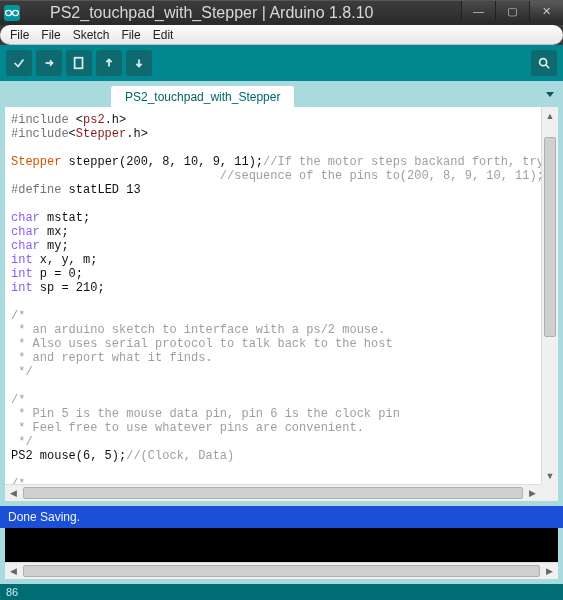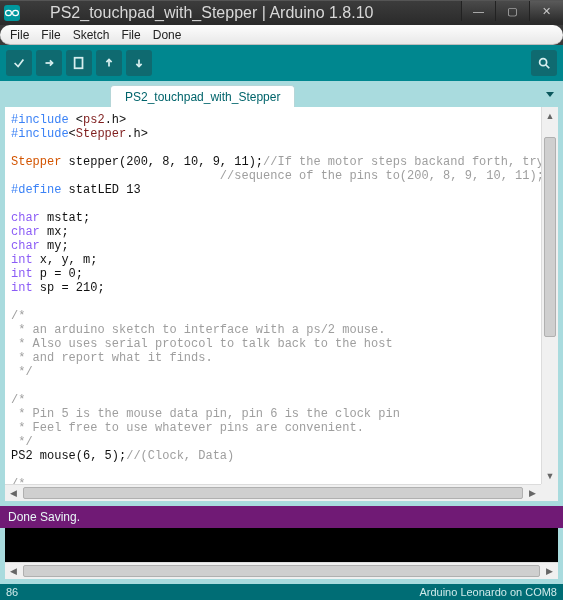--- a/index.html
+++ b/index.html
@@ -88,21 +88,21 @@
   }
   .editor {
     position: absolute; left: 0; top: 0; right: 17px; bottom: 17px;
     padding: 6px 6px 6px 6px;
     font-family: Consolas, "Courier New", monospace;
     font-size: 12px; line-height: 14px;
     white-space: pre;
     overflow: hidden;
     color: #111;
   }
-  .c-pre  { color: #3b82f6; }      
+  .c-pre  { color: #737373; }      
   .c-lib  { color: #7f1d1d; }      
   .c-type { color: #8b5cf6; }      
   .c-kw2  { color: #d35400; }      
   .c-com  { color: #9e9e9e; }
   .c-txt  { color: #111; }
   
   .vscroll {
     position: absolute; right: 0; top: 0; width: 17px; bottom: 17px;
     background: #f0f0f0; border-left: 1px solid #dcdcdc;
   }
@@ -117,21 +117,21 @@
     background: #f0f0f0; border-top: 1px solid #dcdcdc;
   }
   .hscroll .thumb{ position:absolute; top:2px; bottom:2px; left:18px; right:18px;
     background:#cfcfcf; border:1px solid #b0b0b0; border-radius:2px;}
   .hscroll .arr{position:absolute; top:0;bottom:0;width:17px;display:flex;align-items:center;justify-content:center;color:#666;font-size:9px;}
   .hscroll .arr.l{left:0;} .hscroll .arr.r{right:0;}
   .corner{position:absolute;right:0;bottom:0;width:17px;height:17px;background:#f0f0f0;}
   
   .msgbar {
     height: 22px;
-    background: #701a75;
+    background: #1d4ed8;
     color: #e8f6f6;
     font-size: 12px;
     display: flex; align-items: center;
     padding: 0 8px;
   }
   
   .console-wrap {
     height: 56px;
     background: #000000;
     border: 5px solid #a9dbde;
@@ -174,21 +174,21 @@
     <div class="win-btn">▢</div>
     <div class="win-btn close">✕</div>
   </div>
 </div>
 
 <div class="menubar">
   <span>File</span>
   <span>File</span>
   <span>Sketch</span>
   <span>File</span>
-  <span>Done</span>
+  <span>Edit</span>
 </div>
 
 <div class="toolbar">
   <div class="tool-btn">
     <svg viewBox="0 0 16 16">
         <polyline points="3,8 7,12 13,4"></polyline>
       </svg>
   </div>
   <div class="tool-btn">
     <svg viewBox="0 0 16 16">
@@ -278,14 +278,13 @@
   <div class="hscroll2">
     <div class="arr l">◀</div>
     <div class="thumb"></div>
     <div class="arr r">▶</div>
   </div>
 </div>
 
 <div class="statusbar">
   <span>86</span>
   <span class="sp"></span>
-  <span>Arduino Leonardo on COM8</span>
 </div>
 
 </body></html>

